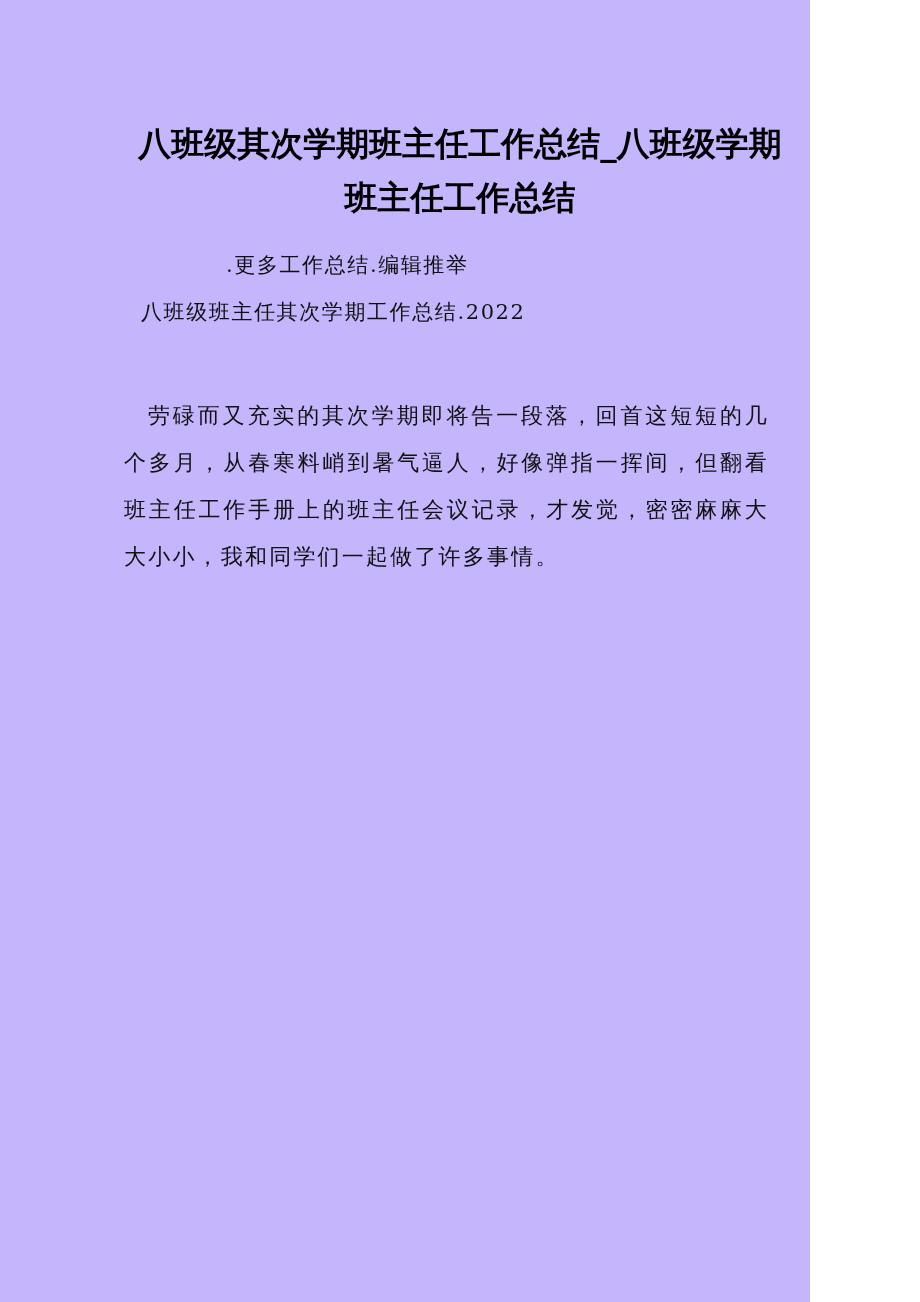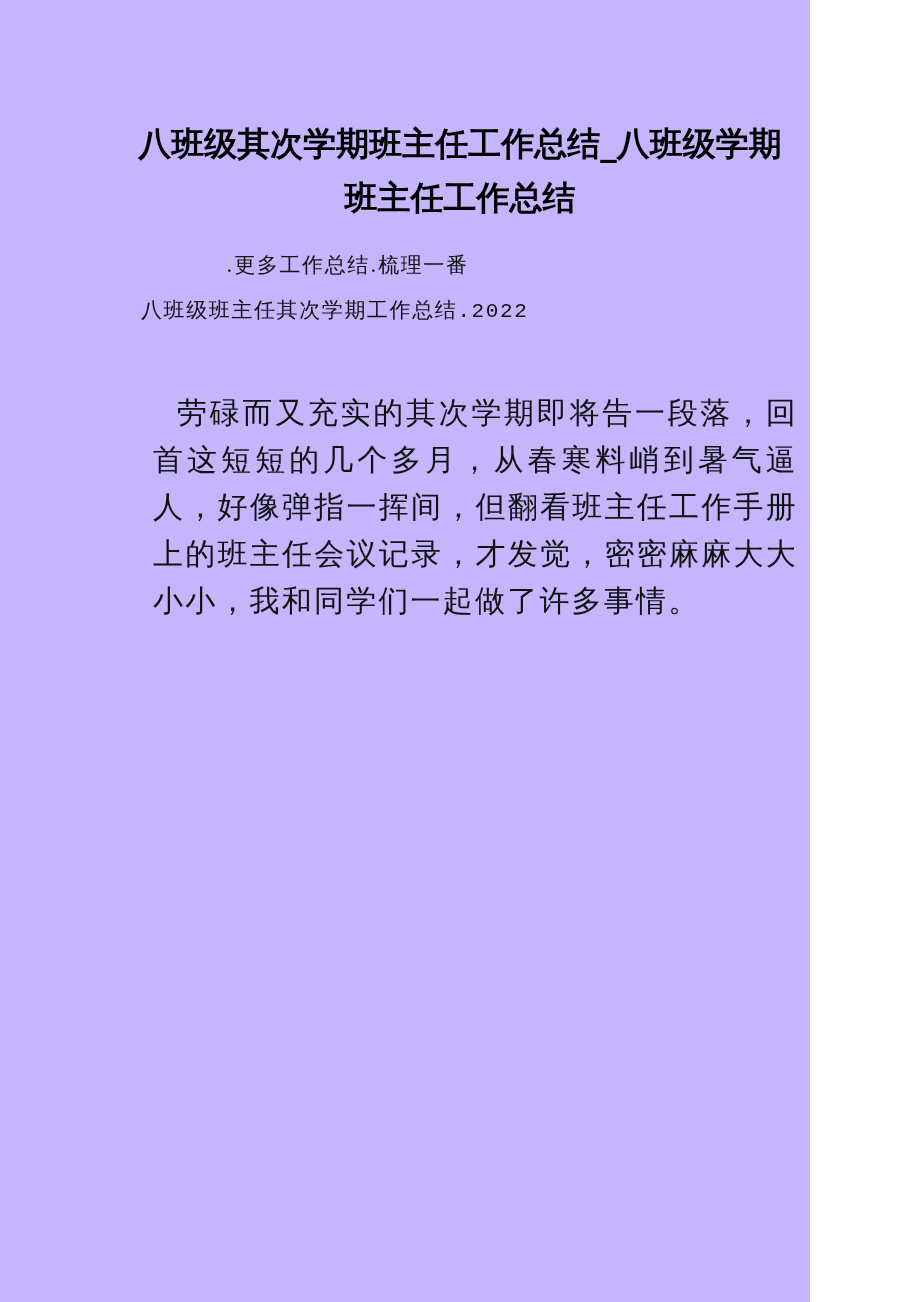--- a/index.html
+++ b/index.html
@@ -41,43 +41,43 @@
       left: 141px;
       width: 680px;
       font-family: "DejaVu Serif", "Liberation Serif", serif;
       font-size: 21px;
       line-height: 30px;
       letter-spacing: 1.6px;
       color: #111;
       white-space: nowrap;
     }
     .meta.line1 { top: 250px; left: 226px; }
-    .meta.line2 { top: 297px; font-family: Liberation Mono, monospace; }
+    .meta.line2 { top: 297px; }
     .body-text {
       position: absolute;
-      left: 153px;
+      left: 124px;
       top: 392px;
       width: 645px;
-      font-family: Liberation Mono, monospace;
-      font-size: 30px;
+      font-family: Liberation Serif, serif;
+      font-size: 22px;
       line-height: 47px;
       letter-spacing: 2.2px;
       color: #111;
     }
     .body-text p {
       margin: 0;
       text-indent: 24px;
       text-align: justify;
     }
   </style>
 </head>
 <body>
 
 <div class="page">
   <h1 class="title">八班级其次学期班主任工作总结_八班级学期班主任工作总结</h1>
 
-  <div class="meta line1">.更多工作总结.梳理一番</div>
+  <div class="meta line1">.更多工作总结.编辑推举</div>
   <div class="meta line2">八班级班主任其次学期工作总结.2022</div>
 
   <div class="body-text">
     <p>劳碌而又充实的其次学期即将告一段落，回首这短短的几个多月，从春寒料峭到暑气逼人，好像弹指一挥间，但翻看班主任工作手册上的班主任会议记录，才发觉，密密麻麻大大小小，我和同学们一起做了许多事情。</p>
   </div>
 </div>
 
 </body></html>

